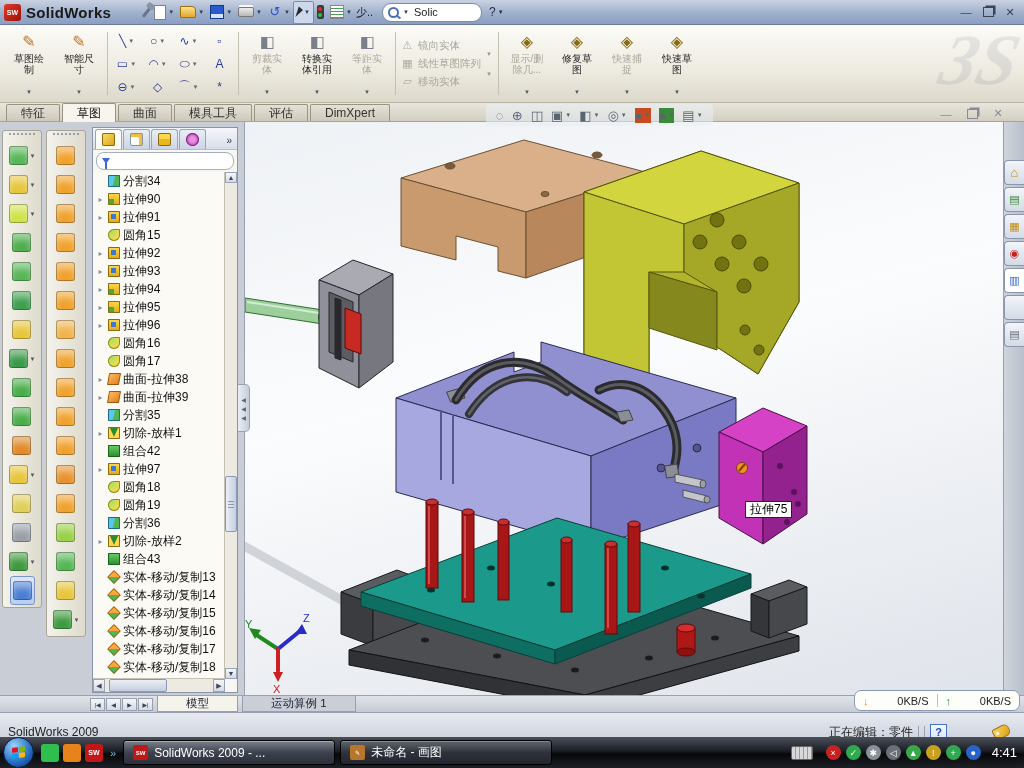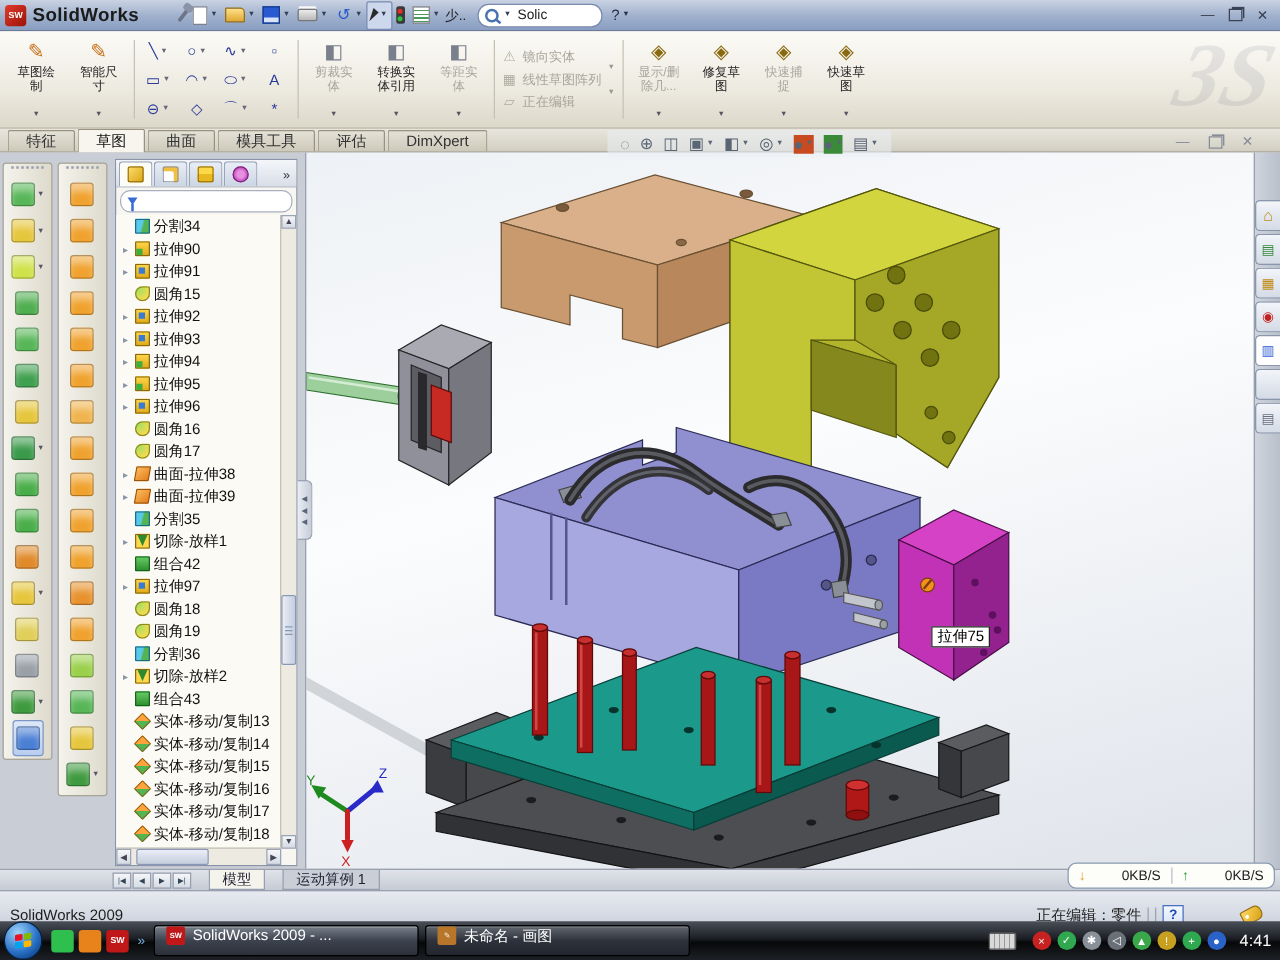--- a/index.html
+++ b/index.html
@@ -155,22 +155,22 @@
   [data-picon="solidworks-search"]::before{content:"◉";color:#c42020}
   [data-picon="view-palette"]::before{content:"▥";color:#2a5ad0}
   [data-picon="appearances"]{}
   [data-picon="custom-properties"]::before{content:"▤";color:#6a7080}
   
   .btabs{position:absolute;left:0;top:695px;width:1024px;height:17px;box-sizing:border-box;
     background:linear-gradient(#e0e3e9,#c6cbd4);border-top:1px solid #9aa2b2;display:flex;align-items:stretch}
   .navs{margin-left:90px;display:flex;gap:1px;align-items:center}
   .nav{width:15px;height:13px;border:1px solid #98a0b0;background:linear-gradient(#f4f6f9,#d6dce4);
     font-size:6px;display:flex;align-items:center;justify-content:center;color:#345;box-sizing:border-box}
-  .mtab{padding:0 10px;font-size:11.5px;display:flex;align-items:flex-end;border:1px solid #98a0b0;border-top:none;
-    background:#c9ced7;color:#223;margin-left:14px}
+  .mtab{padding:0 28px;font-size:11.5px;display:flex;align-items:flex-end;border:1px solid #98a0b0;border-top:none;
+    background:#c9ced7;color:#223;margin-left:4px}
   .mtab[data-active="true"]{background:#f4f3ec}
   .net{position:absolute;left:854px;top:690px;width:166px;height:21px;z-index:7;background:#fdfdfa;
     border:1px solid #8a9ab0;border-radius:7px;display:flex;align-items:center;font-size:11px;color:#222;box-sizing:border-box}
   .net .half{flex:1;display:flex;align-items:center;justify-content:space-between;padding:0 8px}
   .net .div{width:1px;height:13px;background:#b8c0cc}
   .adown{color:#e8a020;font-weight:bold}.aup{color:#2aa03a;font-weight:bold}
   
   .status{position:absolute;left:0;top:712px;width:1024px;height:39px;box-sizing:border-box;
     background:linear-gradient(#e7eaf0,#c2c9d6);border-top:1px solid #98a0b2;
     display:flex;align-items:center;font-size:12px;color:#1d1d1d;padding:0 8px}
@@ -187,21 +187,21 @@
   .orb{width:29px;height:29px;border-radius:50%;flex:none;
     background:radial-gradient(circle at 35% 28%,#9ed4f8,#2a72c8 55%,#0a3a7a 90%);
     border:1px solid #061f3e;display:flex;align-items:center;justify-content:center}
   .flag{display:grid;grid-template-columns:6px 6px;grid-auto-rows:5px;gap:1px;transform:skewY(-8deg)}
   .flag i{border-radius:1px}
   .ql{display:flex;align-items:center;gap:4px;margin-left:2px}
   .qicon{width:18px;height:18px;border-radius:3px;display:flex;align-items:center;justify-content:center;font-size:7px;color:#fff;font-weight:bold}
   .qchev{color:#7ab4e8;font-size:11px;margin:0 2px}
   .tbtn{height:25px;border-radius:3px;border:1px solid #000;box-sizing:border-box;
     background:linear-gradient(#61676f,#2e323c 50%,#23262e);box-shadow:inset 0 1px 0 rgba(255,255,255,.22);
-    display:flex;gap:6px;padding:0 9px;color:#fff;font-size:12px;white-space:nowrap;overflow:hidden}
+    display:flex;align-items:center;gap:6px;padding:0 9px;color:#fff;font-size:12px;white-space:nowrap;overflow:hidden}
   .tbtn[data-active="true"]{background:linear-gradient(#7a828c,#3c424e 50%,#2c303a);box-shadow:inset 0 1px 0 rgba(255,255,255,.35)}
   .tbicon{width:15px;height:15px;border-radius:2px;flex:none;display:flex;align-items:center;justify-content:center;font-size:6px;font-weight:bold;color:#fff}
   .tray{margin-left:auto;display:flex;align-items:center;gap:5px;padding-right:4px}
   .kb{width:20px;height:12px;border:1px solid #666;border-radius:2px;margin-right:8px;
     background:repeating-linear-gradient(90deg,#d8d8d8 0 3px,#9a9a9a 3px 4px)}
   .trico{width:15px;height:15px;border-radius:50%;display:flex;align-items:center;justify-content:center;
     font-size:9px;color:#fff;background:var(--c,#888)}
   .clock{color:#fff;font-size:13px;margin-left:6px}
   svg text{font-family:"Liberation Sans","DejaVu Sans",sans-serif}
 </style>
@@ -387,21 +387,21 @@
         <span>镜向实体</span>
       </span>
 
       <span class="trow" data-en="false">
         <span class="ticn">▦</span>
         <span>线性草图阵列</span>
       </span>
 
       <span class="trow" data-en="false">
         <span class="ticn">▱</span>
-        <span>正在编辑</span>
+        <span>移动实体</span>
       </span>
     </span>
   <span class="trioarr">
       <span>▼</span>
       <span>▼</span>
     </span>
   <span class="vsep"></span>
   <span style="display:flex">
 
       <span class="bigbtn" data-en="false">

